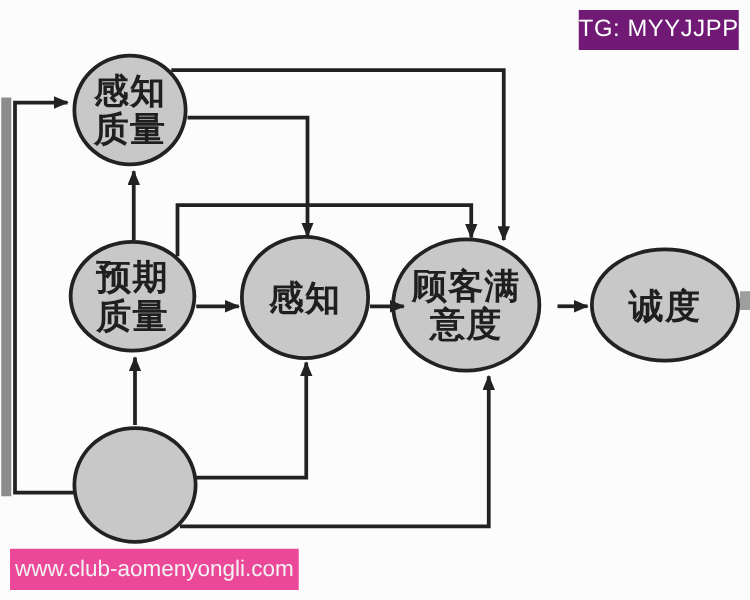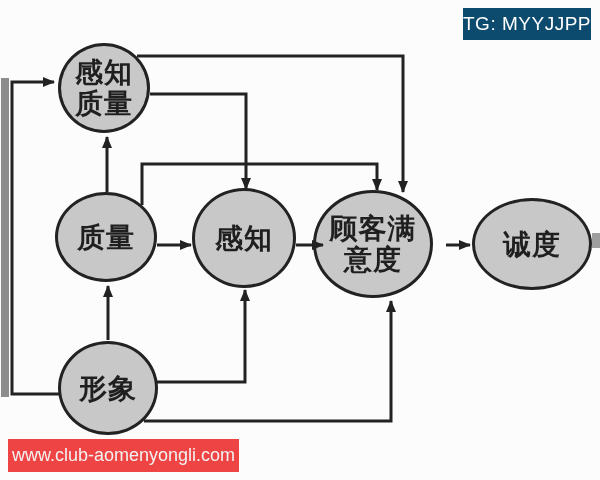--- a/index.html
+++ b/index.html
@@ -58,34 +58,34 @@
   .node-pq       { left: 58px;  top: 43px;  width: 92px;  height: 90px; }
   .node-expected { left: 55px;  top: 192px; width: 102px; height: 90px; }
   .node-brand    { left: 58px;  top: 341px; width: 100px; height: 94px; }
   .node-pv       { left: 192px; top: 188px; width: 104px; height: 100px; }
   .node-csat     { left: 313px; top: 190px; width: 120px; height: 108px; }
   .node-loyalty  { left: 472px; top: 198px; width: 120px; height: 92px; }
   .badge {
     position: absolute;
     left: 463px; top: 8px;
     width: 128px; height: 32px;
-    background: #0c4a6e;
+    background: #701a75;
     color: #ffffff;
     display: flex;
     align-items: center;
     justify-content: center;
     font-size: 19px;
     letter-spacing: 0.5px;
     z-index: 5;
   }
   .watermark {
     position: absolute;
     left: 8px; top: 439px;
     width: 231px; height: 33px;
-    background: #ef4444;
+    background: #ec4899;
     color: #f2f2f2;
     display: flex;
     align-items: center;
     justify-content: center;
     font-size: 18px;
     z-index: 5;
   }
 </style>
 </head>
 <body>
@@ -115,25 +115,25 @@
       <path d="M446,245 L470,245" marker-end="url(#arrow)"></path>
     </g>
   </svg>
 
   <div class="node node-pq">
     <span>感知</span>
     <span>质量</span>
   </div>
 
   <div class="node node-expected">
+    <span>预期</span>
     <span>质量</span>
   </div>
 
   <div class="node node-brand">
-    <span>形象</span>
   </div>
 
   <div class="node node-pv">
     <span>感知</span>
   </div>
 
   <div class="node node-csat">
     <span>顾客满</span>
     <span>意度</span>
   </div>

